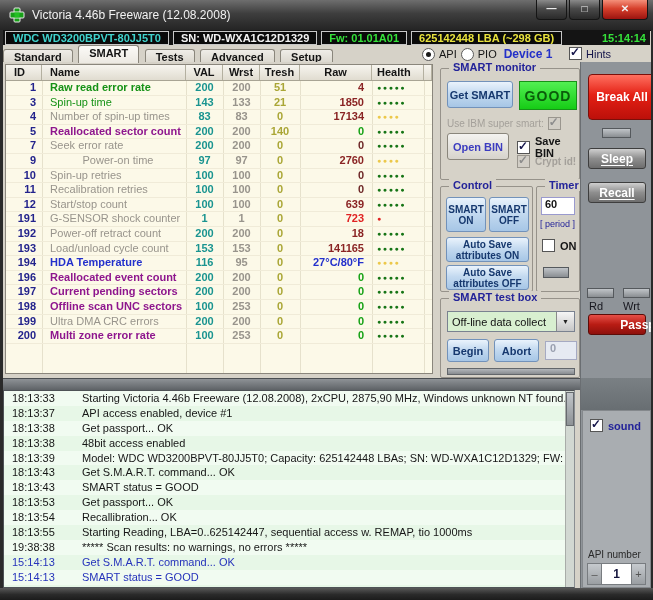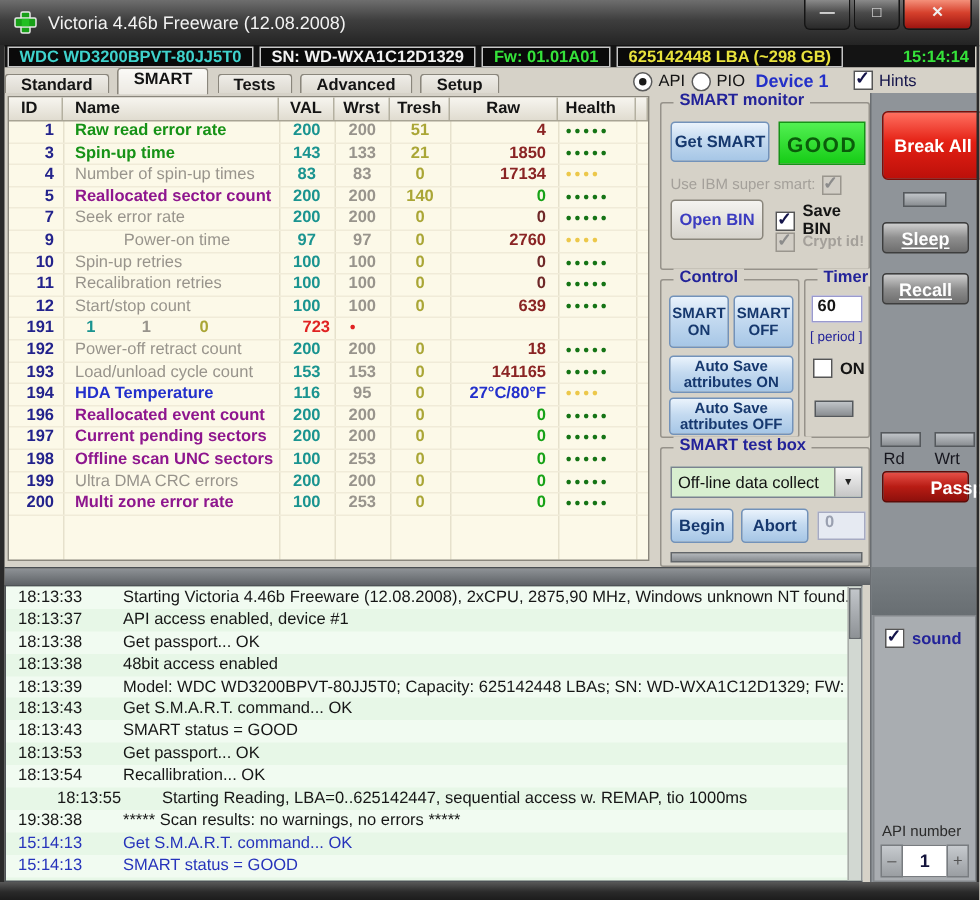--- a/index.html
+++ b/index.html
@@ -234,21 +234,21 @@
             <span class="c cval">200</span>
             <span class="c cwrst">200</span>
             <span class="c ctresh">51</span>
             <span class="c craw" style="color: rgb(138, 36, 36);">4</span>
             <span class="c chealth" style="color: rgb(21, 116, 21);">●●●●●</span>
             <span class="c cextra"></span>
           </div>
 
           <div class="trow">
             <span class="c cid">3</span>
-            <span class="c cname" style="color: rgb(22, 146, 22); font-weight: bold;">Spin-up time</span>
+            <span class="c cname" style="color: rgb(22, 146, 22); font-weight: normal;">Spin-up time</span>
             <span class="c cval">143</span>
             <span class="c cwrst">133</span>
             <span class="c ctresh">21</span>
             <span class="c craw" style="color: rgb(138, 36, 36);">1850</span>
             <span class="c chealth" style="color: rgb(21, 116, 21);">●●●●●</span>
             <span class="c cextra"></span>
           </div>
 
           <div class="trow">
             <span class="c cid">4</span>
@@ -322,20 +322,21 @@
             <span class="c cval">100</span>
             <span class="c cwrst">100</span>
             <span class="c ctresh">0</span>
             <span class="c craw" style="color: rgb(138, 36, 36);">639</span>
             <span class="c chealth" style="color: rgb(21, 116, 21);">●●●●●</span>
             <span class="c cextra"></span>
           </div>
 
           <div class="trow">
             <span class="c cid">191</span>
+            <span class="c cname" style="color: rgb(152, 148, 140); font-weight: normal;">G-SENSOR shock counter</span>
             <span class="c cval">1</span>
             <span class="c cwrst">1</span>
             <span class="c ctresh">0</span>
             <span class="c craw" style="color: rgb(224, 34, 34);">723</span>
             <span class="c chealth" style="color: rgb(224, 34, 34);">●</span>
             <span class="c cextra"></span>
           </div>
 
           <div class="trow">
             <span class="c cid">192</span>
@@ -537,21 +538,21 @@
         </div>
 
         <div class="logline" style="color: rgb(22, 22, 22);">
           <span class="ltime">18:13:53</span><span class="ltext">Get passport... OK</span>
         </div>
 
         <div class="logline" style="color: rgb(22, 22, 22);">
           <span class="ltime">18:13:54</span><span class="ltext">Recallibration... OK</span>
         </div>
 
-        <div class="logline" style="color: rgb(22, 22, 22); padding-left: 26px;">
+        <div class="logline" style="color: rgb(22, 22, 22);">
           <span class="ltime">18:13:55</span><span class="ltext">Starting Reading, LBA=0..625142447, sequential access w. REMAP, tio 1000ms</span>
         </div>
 
         <div class="logline" style="color: rgb(22, 22, 22);">
           <span class="ltime">19:38:38</span><span class="ltext">***** Scan results: no warnings, no errors *****</span>
         </div>
 
         <div class="logline" style="color: rgb(38, 51, 187);">
           <span class="ltime">15:14:13</span><span class="ltext">Get S.M.A.R.T. command... OK</span>
         </div>

